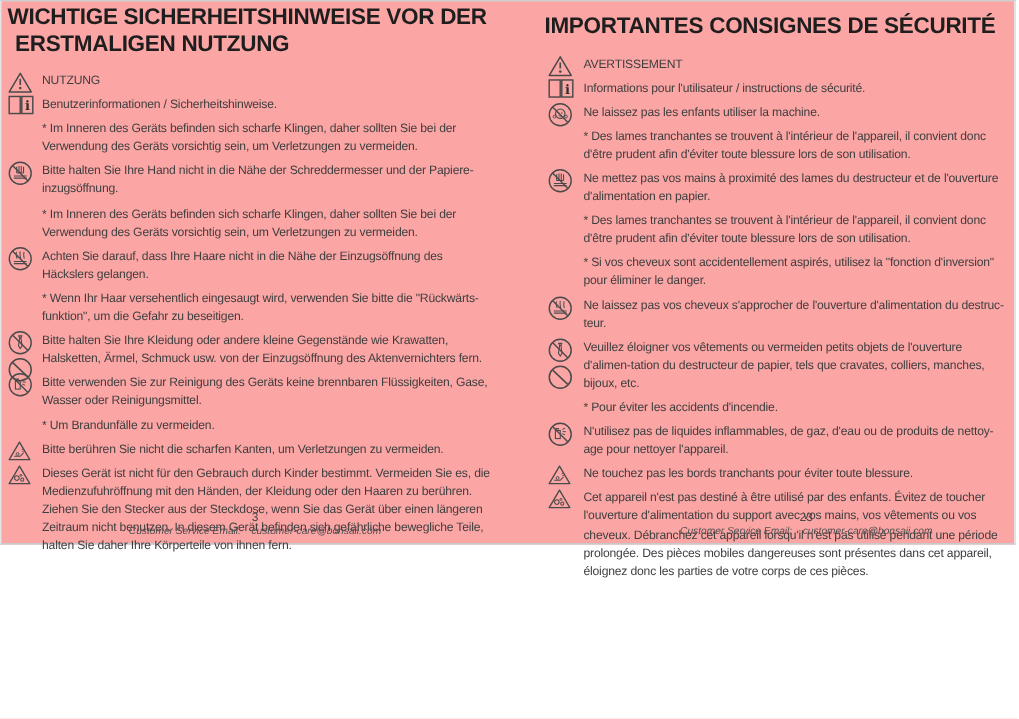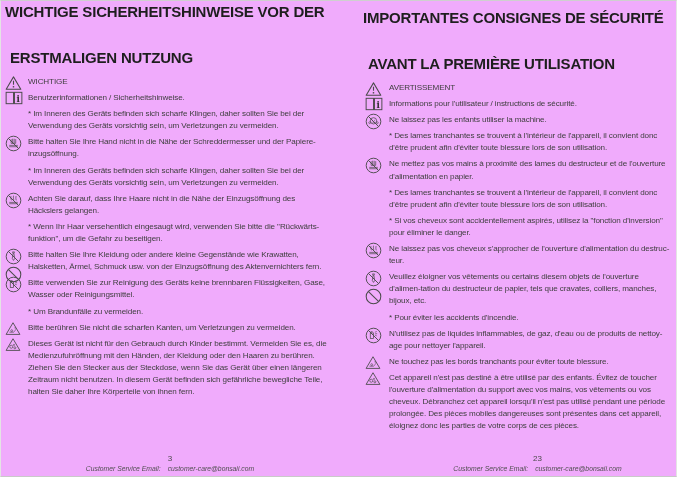--- a/index.html
+++ b/index.html
@@ -1,26 +1,26 @@
 <!DOCTYPE html>
 <html><head>
 <meta charset="utf-8">
 <style>
   html,body{margin:0;padding:0;background:#ffffff;}
   body{width:679px;height:479px;overflow:hidden;font-family:"Liberation Sans",sans-serif;}
-  .sheet{position:relative;width:677px;height:477px;box-sizing:border-box;background:#f0abfc;
+  .sheet{position:relative;width:677px;height:363px;box-sizing:border-box;background:#fca5a5;
          border:1px solid #e4e4e4;border-top-color:#cfcfcf;border-bottom-color:#c9c9c9;
          display:flex;justify-content:center;}
   .col{position:relative;box-sizing:border-box;height:100%;}
   .col-left{width:339px;padding:2px 10px 0 4px;}
   .col-right{width:338px;padding:8px 4px 0 24px;}
   h1.page-title{margin:0 0 10px 0;font-size:15px;font-weight:bold;color:#1e1e1e;
                 line-height:17.5px;letter-spacing:-0.2px;}
   h1.page-title .tline{display:block;}
-  h1.page-title .tline2{padding-left:5px;margin-top:28px;}
+  h1.page-title .tline2{padding-left:5px;}
   .items{position:relative;}
   .item{position:relative;padding-left:23px;margin-bottom:4px;min-height:12px;}
   .col-right .item{padding-left:26px;}
   .icon-cell{position:absolute;left:0;top:-1px;width:22px;display:flex;
              flex-direction:column;gap:1px;align-items:flex-start;}
   .col-right .icon-cell{left:2px;}
   .icon{display:block;line-height:0;}
   .item-text{display:block;font-size:8.1px;line-height:12.1px;color:#3e3e3e;
              letter-spacing:-0.12px;}
   .page-number{position:absolute;bottom:13px;left:0;right:0;text-align:center;
@@ -42,21 +42,21 @@
     </h1>
     <div class="items">
   <div class="item">
     <span class="icon-cell">
             <span class="icon"><svg width="17" height="16" viewBox="0 0 20 18">
                 <path d="M10 1.8 L18.6 16.4 H1.4 Z" fill="none" stroke="#4a4a4a" stroke-width="1.2" stroke-linejoin="round"></path>
                 <line x1="10" y1="6.3" x2="10" y2="11" stroke="#4a4a4a" stroke-width="1.3"></line>
                 <circle cx="10" cy="13.4" r="1" fill="#4a4a4a"></circle>
               </svg></span>
           </span>
-    <span class="item-text">WICHTIGE</span>
+    <span class="item-text">NUTZUNG</span>
   </div>
 
   <div class="item">
     <span class="icon-cell">
             <span class="icon"><svg width="18" height="14" viewBox="0 0 20 16">
                 <rect x="1" y="1.5" width="8.4" height="13" fill="none" stroke="#4a4a4a" stroke-width="1.1"></rect>
                 <rect x="10.6" y="1.5" width="8.4" height="13" fill="none" stroke="#4a4a4a" stroke-width="1.1"></rect>
                 <text x="14.9" y="12" font-size="10" font-weight="bold" font-family="DejaVu Serif, serif" fill="#2e2e2e" text-anchor="middle">i</text>
               </svg></span>
           </span>
@@ -165,21 +165,20 @@
 </div>
     <div class="page-number">3</div>
     <div class="footer-line">
       <span>Customer Service Email:</span><span class="email">customer-care@bonsaii.com</span>
     </div>
   </section>
 
   <section class="col col-right">
     <h1 class="page-title">
       <span class="tline">IMPORTANTES CONSIGNES DE SÉCURITÉ</span>
-      <span class="tline tline2">AVANT LA PREMIÈRE UTILISATION</span>
     </h1>
     <div class="items">
   <div class="item">
     <span class="icon-cell">
             <span class="icon"><svg width="17" height="16" viewBox="0 0 20 18">
                 <path d="M10 1.8 L18.6 16.4 H1.4 Z" fill="none" stroke="#4a4a4a" stroke-width="1.2" stroke-linejoin="round"></path>
                 <line x1="10" y1="6.3" x2="10" y2="11" stroke="#4a4a4a" stroke-width="1.3"></line>
                 <circle cx="10" cy="13.4" r="1" fill="#4a4a4a"></circle>
               </svg></span>
           </span>
@@ -260,21 +259,21 @@
                 <circle cx="10" cy="10" r="8.6" fill="none" stroke="#4a4a4a" stroke-width="1.1"></circle>
                 <path d="M8.8 4.6 H11.2 L10.5 6.2 H9.5 Z" fill="none" stroke="#4a4a4a" stroke-width="0.85"></path>
                 <path d="M9.5 6.2 L8.6 12.4 L10 14.6 L11.4 12.4 L10.5 6.2" fill="none" stroke="#4a4a4a" stroke-width="0.85"></path>
                 <line x1="3.9" y1="3.9" x2="16.1" y2="16.1" stroke="#4a4a4a" stroke-width="1.1"></line>
               </svg></span>
             <span class="icon"><svg width="17" height="17" viewBox="0 0 20 20">
                 <circle cx="10" cy="10" r="8.6" fill="none" stroke="#4a4a4a" stroke-width="1.2"></circle>
                 <line x1="4.1" y1="4.4" x2="15.9" y2="15.6" stroke="#4a4a4a" stroke-width="1.2"></line>
               </svg></span>
           </span>
-    <span class="item-text">Veuillez éloigner vos vêtements ou certains diesem objets de l'ouverture d'alimen-tation du destructeur de papier, tels que cravates, colliers, manches, bijoux, etc.</span>
+    <span class="item-text">Veuillez éloigner vos vêtements ou vermeiden petits objets de l'ouverture d'alimen-tation du destructeur de papier, tels que cravates, colliers, manches, bijoux, etc.</span>
   </div>
 
   <div class="item">
     <span class="icon-cell"></span>
     <span class="item-text">* Pour éviter les accidents d'incendie.</span>
   </div>
 
   <div class="item">
     <span class="icon-cell">
             <span class="icon"><svg width="17" height="17" viewBox="0 0 20 20">

